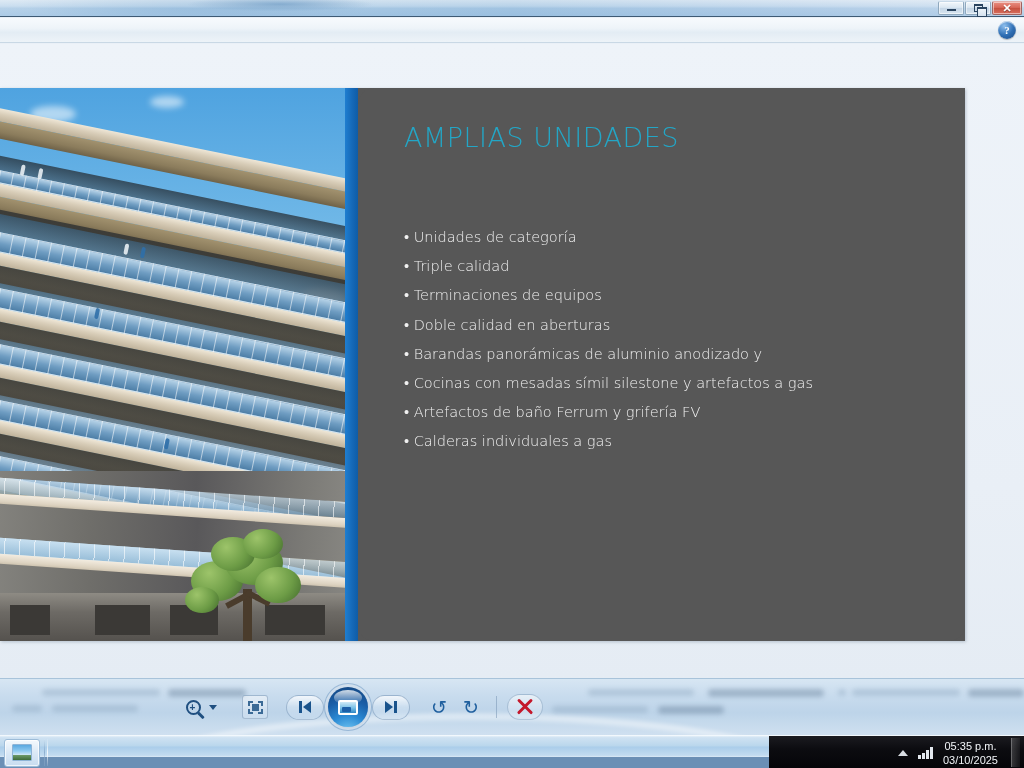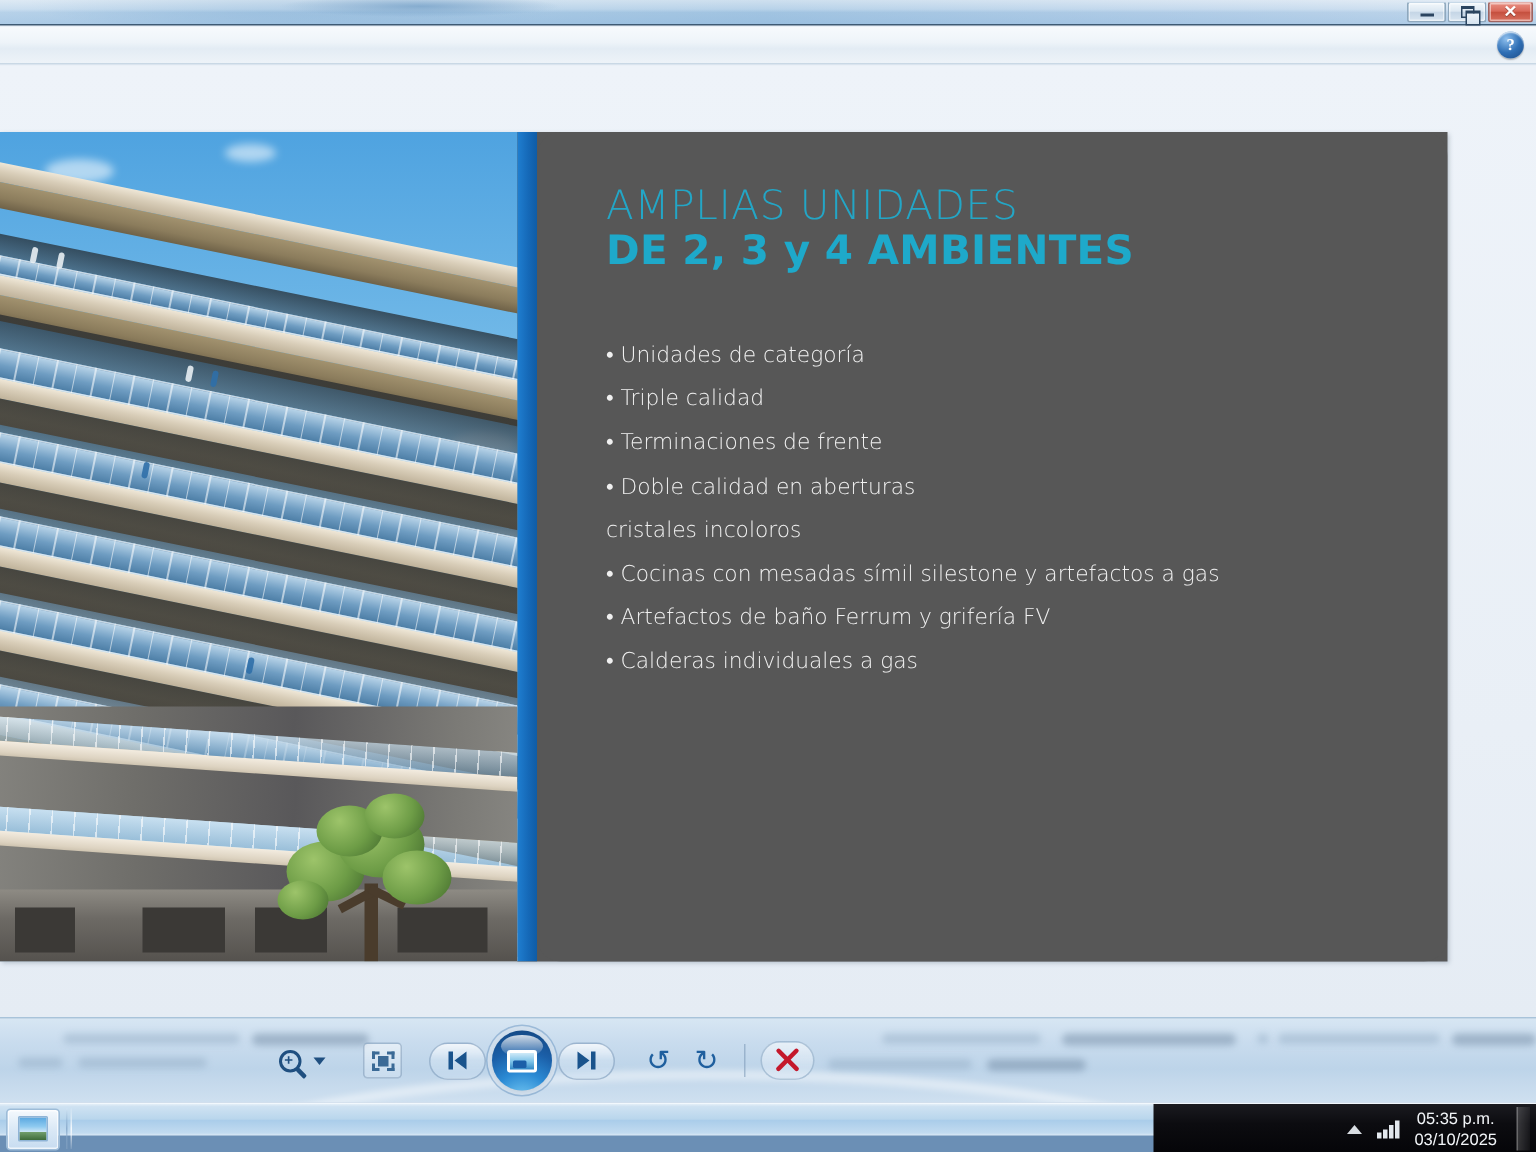--- a/index.html
+++ b/index.html
@@ -385,28 +385,27 @@
             <div class="leaf" style="left:0;    bottom:34px; width:34px; height:26px;"></div>
           </div>
         </div>
       </div>
 
       <div id="stripe"></div>
 
       <div id="panel">
         <div id="slide-title">
           <div class="t1">AMPLIAS UNIDADES</div>
-          <div class="t2">DE 2, 3 y 4 AMBIENTES</div>
         </div>
         <div id="bullets">
           <div class="bl">• Unidades de categoría</div>
           <div class="bl">• Triple calidad</div>
-          <div class="bl">• Terminaciones de frente</div>
+          <div class="bl">• Terminaciones de equipos</div>
           <div class="bl">• Doble calidad en aberturas</div>
-          <div class="bl cont">cristales incoloros</div>
+          <div class="bl">• Barandas panorámicas de aluminio anodizado y</div>
           <div class="bl">• Cocinas con mesadas símil silestone y artefactos a gas</div>
           <div class="bl">• Artefactos de baño Ferrum y grifería FV</div>
           <div class="bl">• Calderas individuales a gas</div>
         </div>
       </div>
     </div>
   </div>
 
   <div id="ctrlbar">
 

